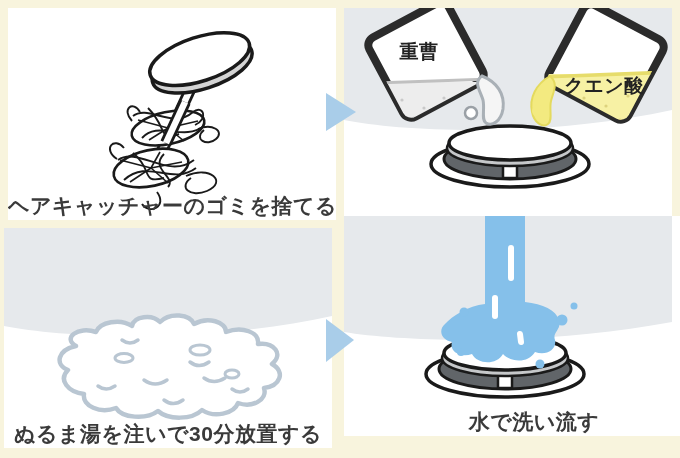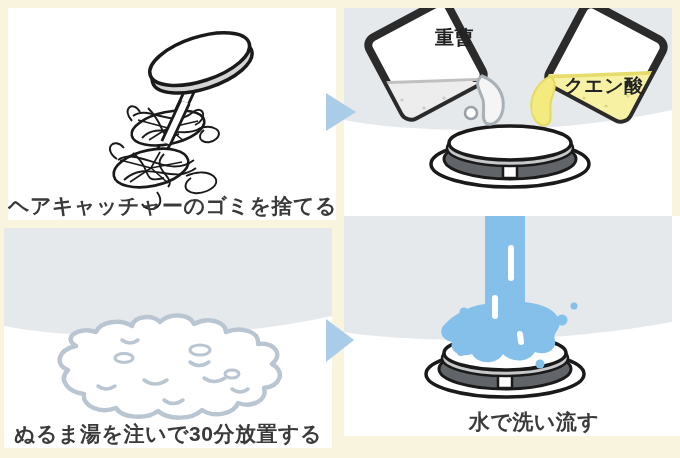--- a/index.html
+++ b/index.html
@@ -25,21 +25,21 @@
     line-height:1.1;
     white-space:nowrap;
   }
   .packet-label{
     position:absolute;
     font-weight:700;color:#222;
     text-align:center;
     font-size:19px;letter-spacing:0.5px;
     white-space:nowrap;
   }
-  .label-left{left:20px;top:17px;width:110px;text-align:right;}
+  .label-left{left:20px;top:31px;width:110px;}
   .label-right{left:210px;top:37px;width:100px;margin-top:28px;}
   .arrow{position:absolute;z-index:5;}
   .arrow-1{left:326px;top:93px;}
   .arrow-2{left:326px;top:319px;}
 </style>
 </head>
 <body>
 
 <div class="frame">
 

